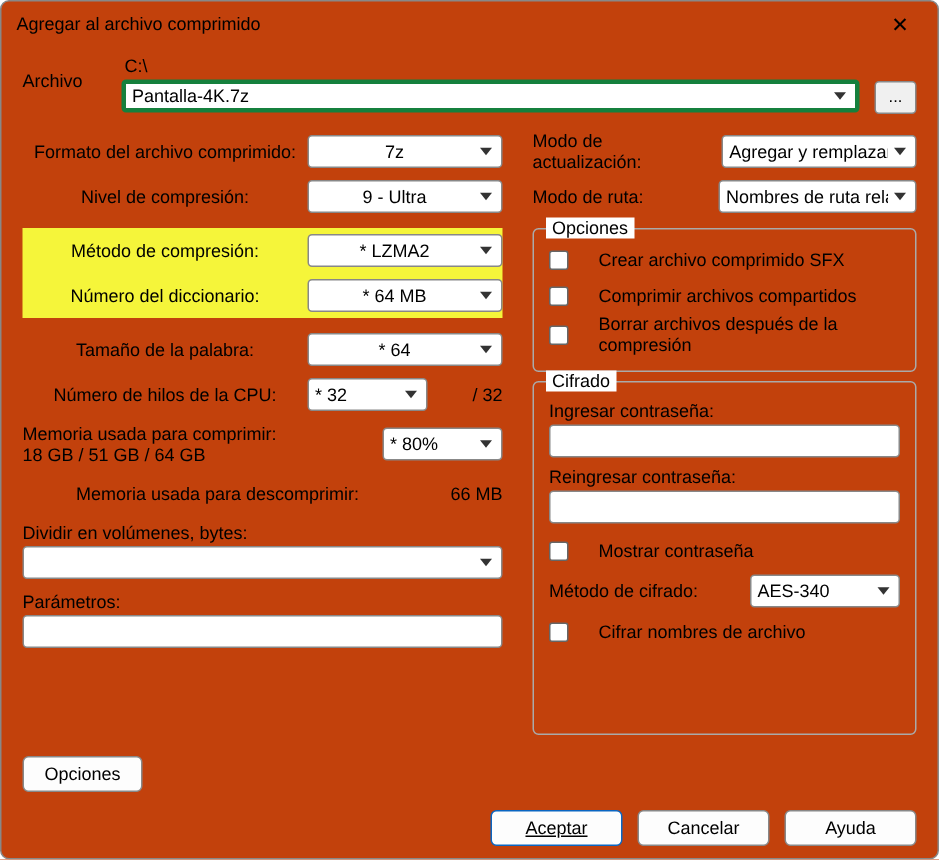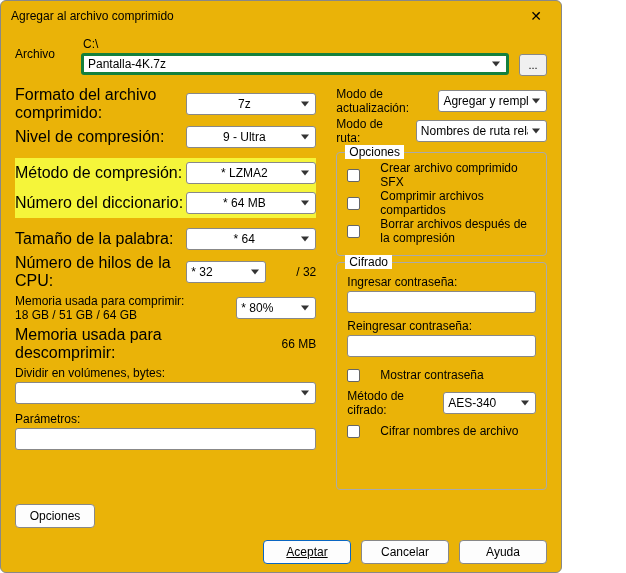--- a/index.html
+++ b/index.html
@@ -5,27 +5,27 @@
   * { box-sizing: border-box; margin: 0; padding: 0; }
   body {
     font-family: "Segoe UI", Tahoma, sans-serif;
     font-size: 12px;
     background: #fff;
     width: 626px;
     height: 573px;
     overflow: hidden;
   }
   .window {
-    width: 562px;
+    width: 626px;
     height: 573px;
     border: 1px solid #888;
     border-radius: 6px;
     display: flex;
     flex-direction: column;
-    background: #eab308;
+    background: #c2410c;
   }
   .titlebar {
     height: 30px;
     display: flex;
     align-items: center;
     padding: 0 10px;
     justify-content: space-between;
     border-bottom: 0;
   }
   .titlebar .title { font-size: 12px; }
@@ -73,21 +73,21 @@
     background:#f0f0f0; display:flex; align-items:center; justify-content:center;
     margin-top:17px;
     font-size:11px;
   }
   .columns { display:flex; gap:20px; flex:1; }
   .col-left { width: 320px; display:flex; flex-direction:column; }
   .col-right { flex:1; display:flex; flex-direction:column; }
   .row {
     display:flex; align-items:center; min-height:30px;
   }
-  .row .lbl { font-size:16px; flex:1; }
+  .row .lbl { font-size:12px; flex:1;text-align:center; }
   .sel {
     height:22px; border:1px solid #888; border-radius:3px;
     background:#fff; padding: 0 18px 0 4px; font-size:12px;
     display:flex; align-items:center; position:relative;
     min-width: 80px;
   }
   .sel::after {
     content:""; position:absolute; right:6px; top:50%;
     width:0; height:0; border-left:4px solid transparent; border-right:4px solid transparent; border-top:5px solid #333;
     transform: translateY(-50%);

